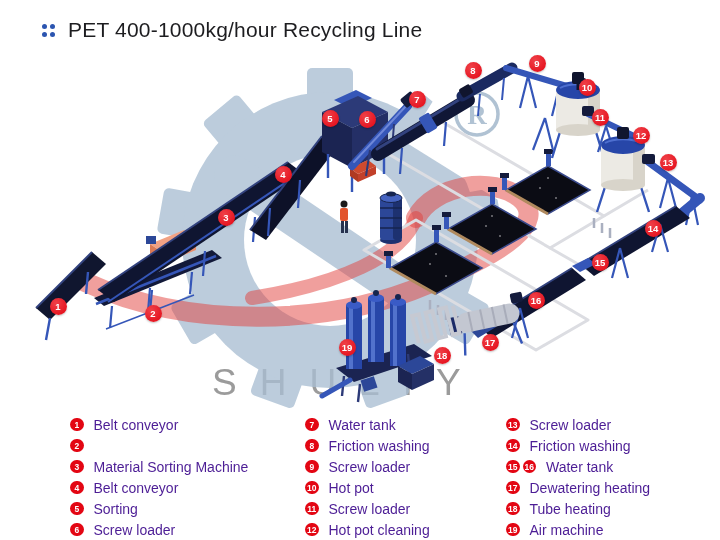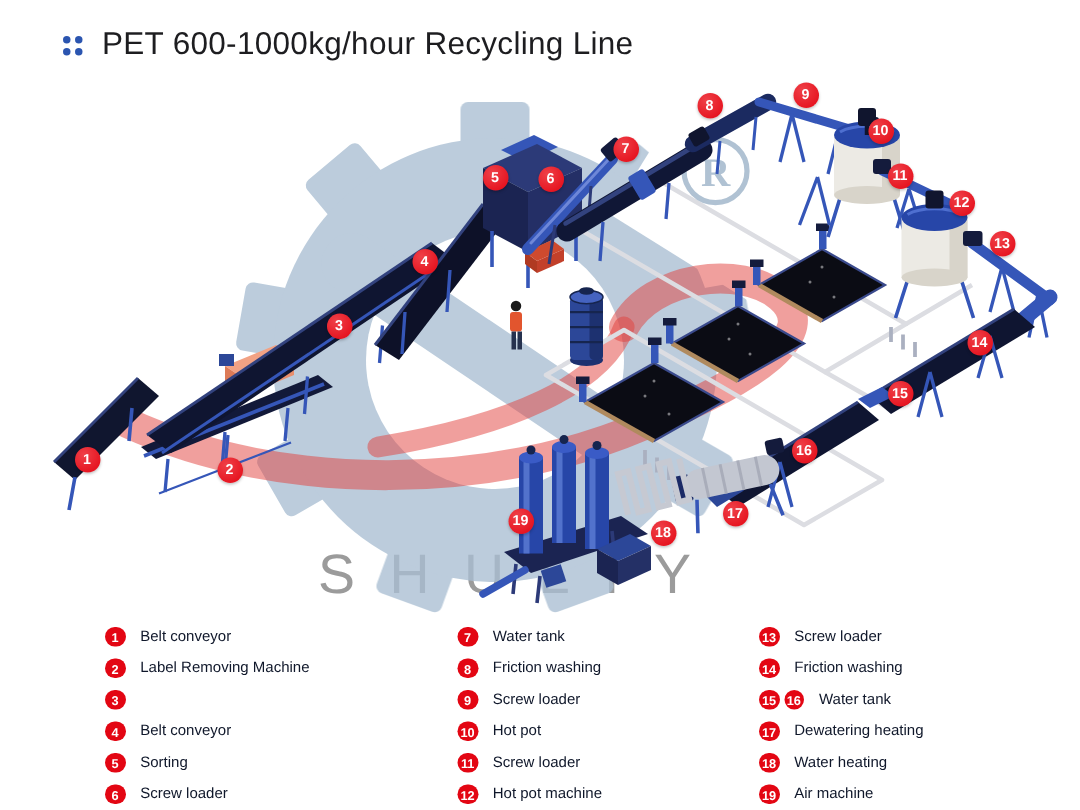--- a/index.html
+++ b/index.html
@@ -24,35 +24,35 @@
           background:radial-gradient(circle at 35% 30%,#ef4048,var(--badge-red));
           color:#fff;font-size:9.5px;font-weight:700;display:flex;align-items:center;
           justify-content:center;z-index:3;box-shadow:0 1px 2px rgba(0,0,0,.25);}
   
   .legend{position:absolute;left:0;top:414px;width:720px;height:126px;z-index:4;}
   .legend-col{position:absolute;top:0;}
   .legend-row{display:flex;align-items:center;height:21px;}
   .lbadge{width:13.5px;height:13.5px;border-radius:50%;background:var(--badge-red);color:#fff;
           font-size:8.5px;font-weight:700;display:flex;align-items:center;justify-content:center;
           margin-right:3px;flex:0 0 auto;}
-  .llabel{font-size:10px;color:#0f172a;margin-left:7px;white-space:nowrap;}
+  .llabel{font-size:14px;color:#4c1d95;margin-left:7px;white-space:nowrap;}
 </style>
 </head>
 <body>
 
 <div class="stage" style="--badge-red: #e30613; --accent-blue: #2b55b0;">
 
   <div class="hdr">
     <span class="dots">
         <i></i>
         <i></i>
         <i></i>
         <i></i>
       </span>
-    <span class="title">PET 600-1000kg/hour Recycling Line</span>
+    <span class="title">PET 400-1000kg/hour Recycling Line</span>
   </div>
 
   <div class="brand">SHULIY</div>
 
   <svg class="diagram" width="720" height="360" viewBox="0 0 720 360">
 
     <g opacity="0.78" fill="#a9bed2">
       <g>
         <rect x="307" y="18" width="46" height="38" rx="5" transform="rotate(0 330 190)"></rect>
         <rect x="307" y="18" width="46" height="38" rx="5" transform="rotate(40 330 190)"></rect>
@@ -319,24 +319,24 @@
     </div>
 
   <div class="legend">
       <div class="legend-col" style="left: 70px;">
         <div class="legend-row">
           <span class="lbadge">1</span>
           <span class="llabel">Belt conveyor</span>
         </div>
         <div class="legend-row">
           <span class="lbadge">2</span>
-          <span class="llabel">Label Removing Machine</span>
         </div>
         <div class="legend-row">
           <span class="lbadge">3</span>
+          <span class="llabel">Material Sorting Machine</span>
         </div>
         <div class="legend-row">
           <span class="lbadge">4</span>
           <span class="llabel">Belt conveyor</span>
         </div>
         <div class="legend-row">
           <span class="lbadge">5</span>
           <span class="llabel">Sorting</span>
         </div>
         <div class="legend-row">
@@ -360,21 +360,21 @@
         <div class="legend-row">
           <span class="lbadge">10</span>
           <span class="llabel">Hot pot</span>
         </div>
         <div class="legend-row">
           <span class="lbadge">11</span>
           <span class="llabel">Screw loader</span>
         </div>
         <div class="legend-row">
           <span class="lbadge">12</span>
-          <span class="llabel">Hot pot machine</span>
+          <span class="llabel">Hot pot cleaning</span>
         </div>
       </div>
       <div class="legend-col" style="left: 506px;">
         <div class="legend-row">
           <span class="lbadge">13</span>
           <span class="llabel">Screw loader</span>
         </div>
         <div class="legend-row">
           <span class="lbadge">14</span>
           <span class="llabel">Friction washing</span>
@@ -383,21 +383,21 @@
           <span class="lbadge">15</span>
           <span class="lbadge">16</span>
           <span class="llabel">Water tank</span>
         </div>
         <div class="legend-row">
           <span class="lbadge">17</span>
           <span class="llabel">Dewatering heating</span>
         </div>
         <div class="legend-row">
           <span class="lbadge">18</span>
-          <span class="llabel">Water heating</span>
+          <span class="llabel">Tube heating</span>
         </div>
         <div class="legend-row">
           <span class="lbadge">19</span>
           <span class="llabel">Air machine</span>
         </div>
       </div>
     </div>
 
 </div>
 

